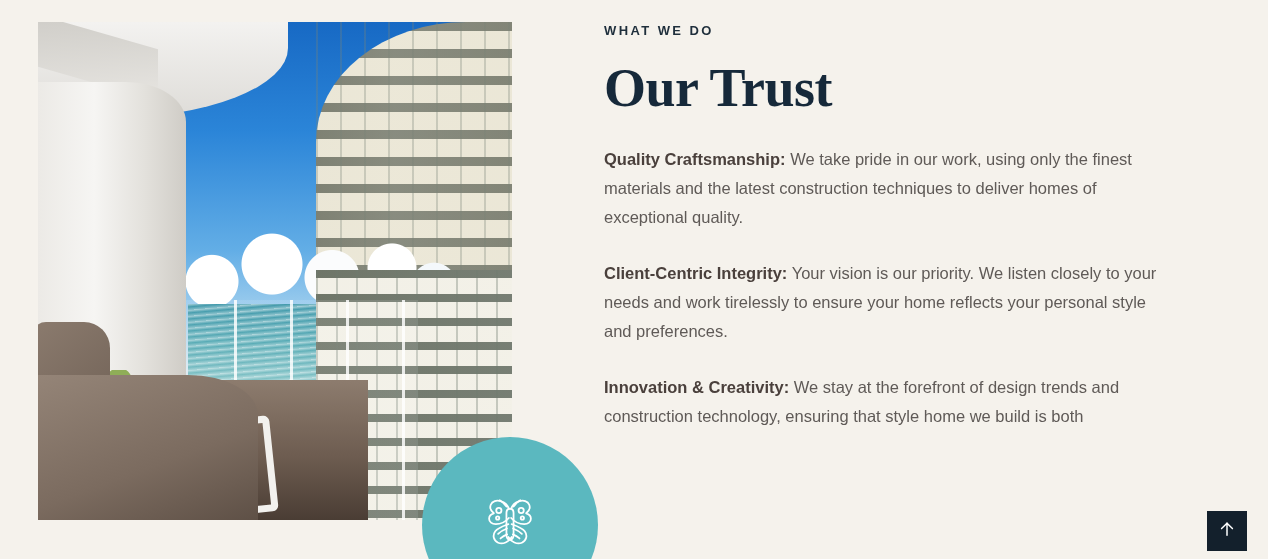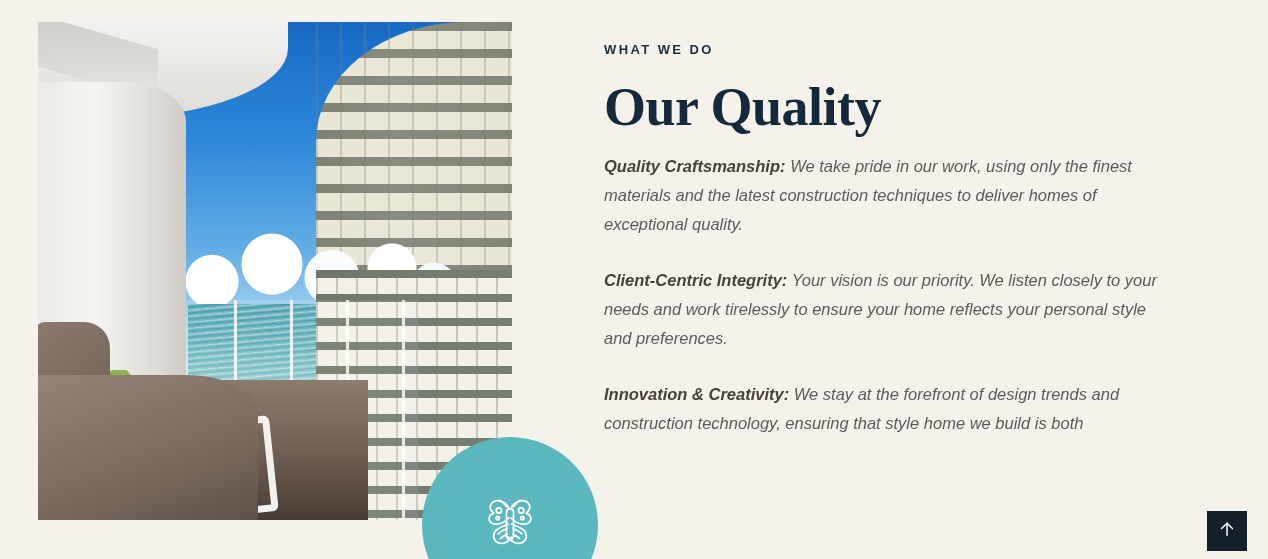--- a/index.html
+++ b/index.html
@@ -323,34 +323,34 @@
     top: 22px;
     width: 560px;
   }
 
   .eyebrow {
     font-size: 13px;
     font-weight: 700;
     letter-spacing: 2.4px;
     color: #1f2f3c;
     text-transform: uppercase;
-    margin-top: 20px;
+    margin-top: 1px;
   }
 
   .title {
     font-family: "Liberation Serif", serif;
     font-size: 54px;
     font-weight: 700;
     color: #16293a;
     letter-spacing: -0.5px;
     margin-top: 22px;
     line-height: 1.05;
   }
 
-  .values { margin-top: 16px; font-style: italic; }
+  .values { margin-top: 28px; }
 
   .value-item {
     font-size: 16.5px;
     line-height: 29px;
     color: #5f5a57;
     margin-bottom: 27px;
   }
 
   .value-item .label {
     font-weight: 700;
@@ -416,21 +416,21 @@
         <path d="M29.4 36.6c-2.6 1-5.4 2.6-7.4 4.6"></path>
         <path d="M34.6 36.6c2.6 1 5.4 2.6 7.4 4.6"></path>
         <path d="M29.6 41.6c-2 .8-4 2-5.6 3.4"></path>
         <path d="M34.4 41.6c2 .8 4 2 5.6 3.4"></path>
       </svg>
     </span>
   </div>
 
   <div class="content">
     <div class="eyebrow">WHAT WE DO</div>
-    <h1 class="title">Our Quality</h1>
+    <h1 class="title">Our Trust</h1>
 
     <div class="values">
       <p class="value-item">
         <span class="label">Quality Craftsmanship:</span><span> We take pride in our work, using only the finest materials and the latest construction techniques to deliver homes of exceptional quality.</span>
       </p>
       <p class="value-item">
         <span class="label">Client-Centric Integrity:</span><span> Your vision is our priority. We listen closely to your needs and work tirelessly to ensure your home reflects your personal style and preferences.</span>
       </p>
       <p class="value-item">
         <span class="label">Innovation &amp; Creativity:</span><span> We stay at the forefront of design trends and construction technology, ensuring that style home we build is both</span>

